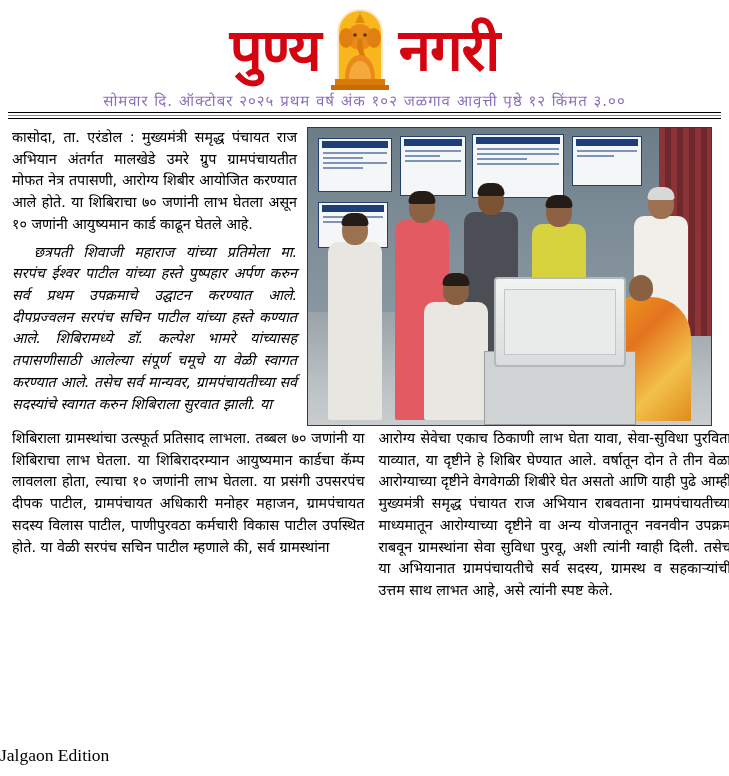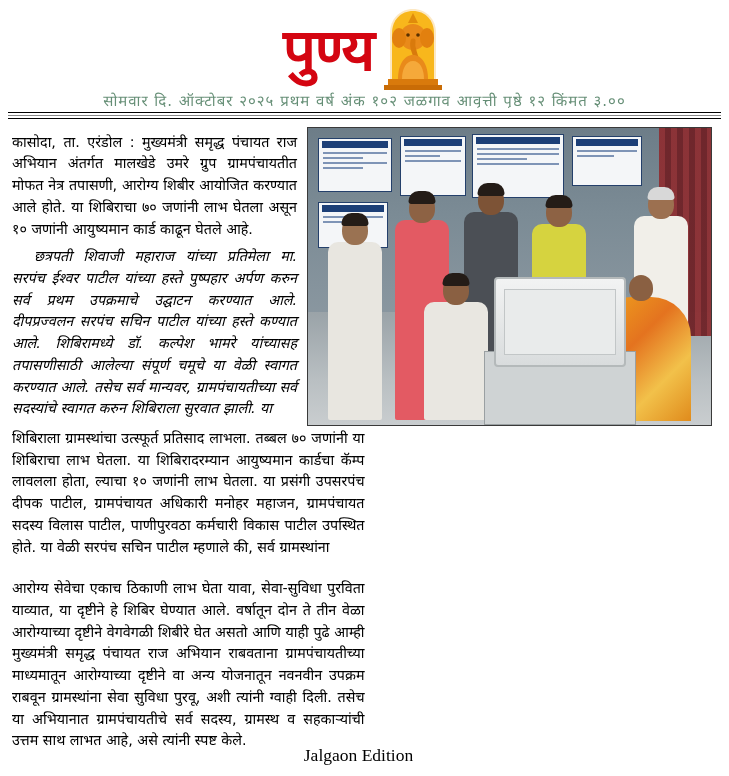--- a/index.html
+++ b/index.html
@@ -51,21 +51,21 @@
   }
   .ganesh svg { display: block; }
 
   
   .masthead-sub {
     height: 18px;
     overflow: hidden;
     text-align: center;
     font-family: "DejaVu Sans", sans-serif;
     font-size: 15px;
-    color: #14532d;
+    color: #4c1d95;
     letter-spacing: 1px;
     opacity: .65;
     white-space: nowrap;
     margin-top: -6px;
   }
 
   .rule {
     border: 0;
     border-top: 1px solid #000;
     margin: 4px 8px 0 8px;
@@ -89,21 +89,21 @@
   }
 
   
   .content {
     padding: 0 12px;
     box-sizing: border-box;
   }
   .top-block {
     display: flex;
     gap: 10px;
-    align-items: flex-end;
+    align-items: flex-start;
   }
   .col-left {
     width: 285px;
     flex: 0 0 285px;
   }
   .photo-wrap {
     flex: 1 1 auto;
     width: 405px;
   }
 
@@ -114,21 +114,20 @@
     text-align: justify;
     text-justify: inter-word;
     margin: 0 0 6px 0;
   }
   p.body.indent { text-indent: 22px; font-style: italic; }
 
   .bottom-block {
     display: flex;
     gap: 14px;
     margin-top: 2px;
-    flex-direction: column;
   }
   .bottom-block .col {
     width: 50%;
     flex: 0 0 50%;
   }
 
   
   .photo {
     position: relative;
     width: 405px;
@@ -196,21 +195,20 @@
   }
   .ph-machine .scr {
     position: absolute; left: 8px; right: 8px; top: 10px; bottom: 10px;
     background: #e9ebeb; border: 1px solid #c2c6c7;
   }
 
   
   .footer {
     position: absolute;
     left: 0; right: 12px; bottom: 6px;
-    text-align: center;
     font-family: "Liberation Serif", serif;
   }
   .footer .edition {
     font-size: 17.5px;
     margin-bottom: 4px;
   }
   .footer .dateline {
     font-size: 17.5px;
     margin-bottom: 4px;
   }
@@ -245,20 +243,21 @@
         <circle cx="38" cy="28" r="1.8" fill="#5a3100"></circle>
 
         <path d="M18 72 C18 58 24 48 33 48 C42 48 48 58 48 72 Z" fill="#e98a1a"></path>
         <path d="M22 72 C22 62 26 54 33 54 C40 54 44 62 44 72 Z" fill="#f5a93a"></path>
 
         <rect x="8" y="72" width="50" height="6" fill="#d97a0c"></rect>
         <rect x="4" y="78" width="58" height="5" fill="#c96c06"></rect>
       </svg>
     </div>
 
+    <div class="masthead-word right">नगरी</div>
   </div>
 
   <div class="masthead-sub">सोमवार दि. ऑक्टोबर २०२५ प्रथम वर्ष अंक १०२ जळगाव आवृत्ती पृष्ठे १२ किंमत ३.००</div>
   <hr class="rule">
   <hr class="rule thin">
 
   <hr class="headline-rule">
 
   <div class="content">
 

